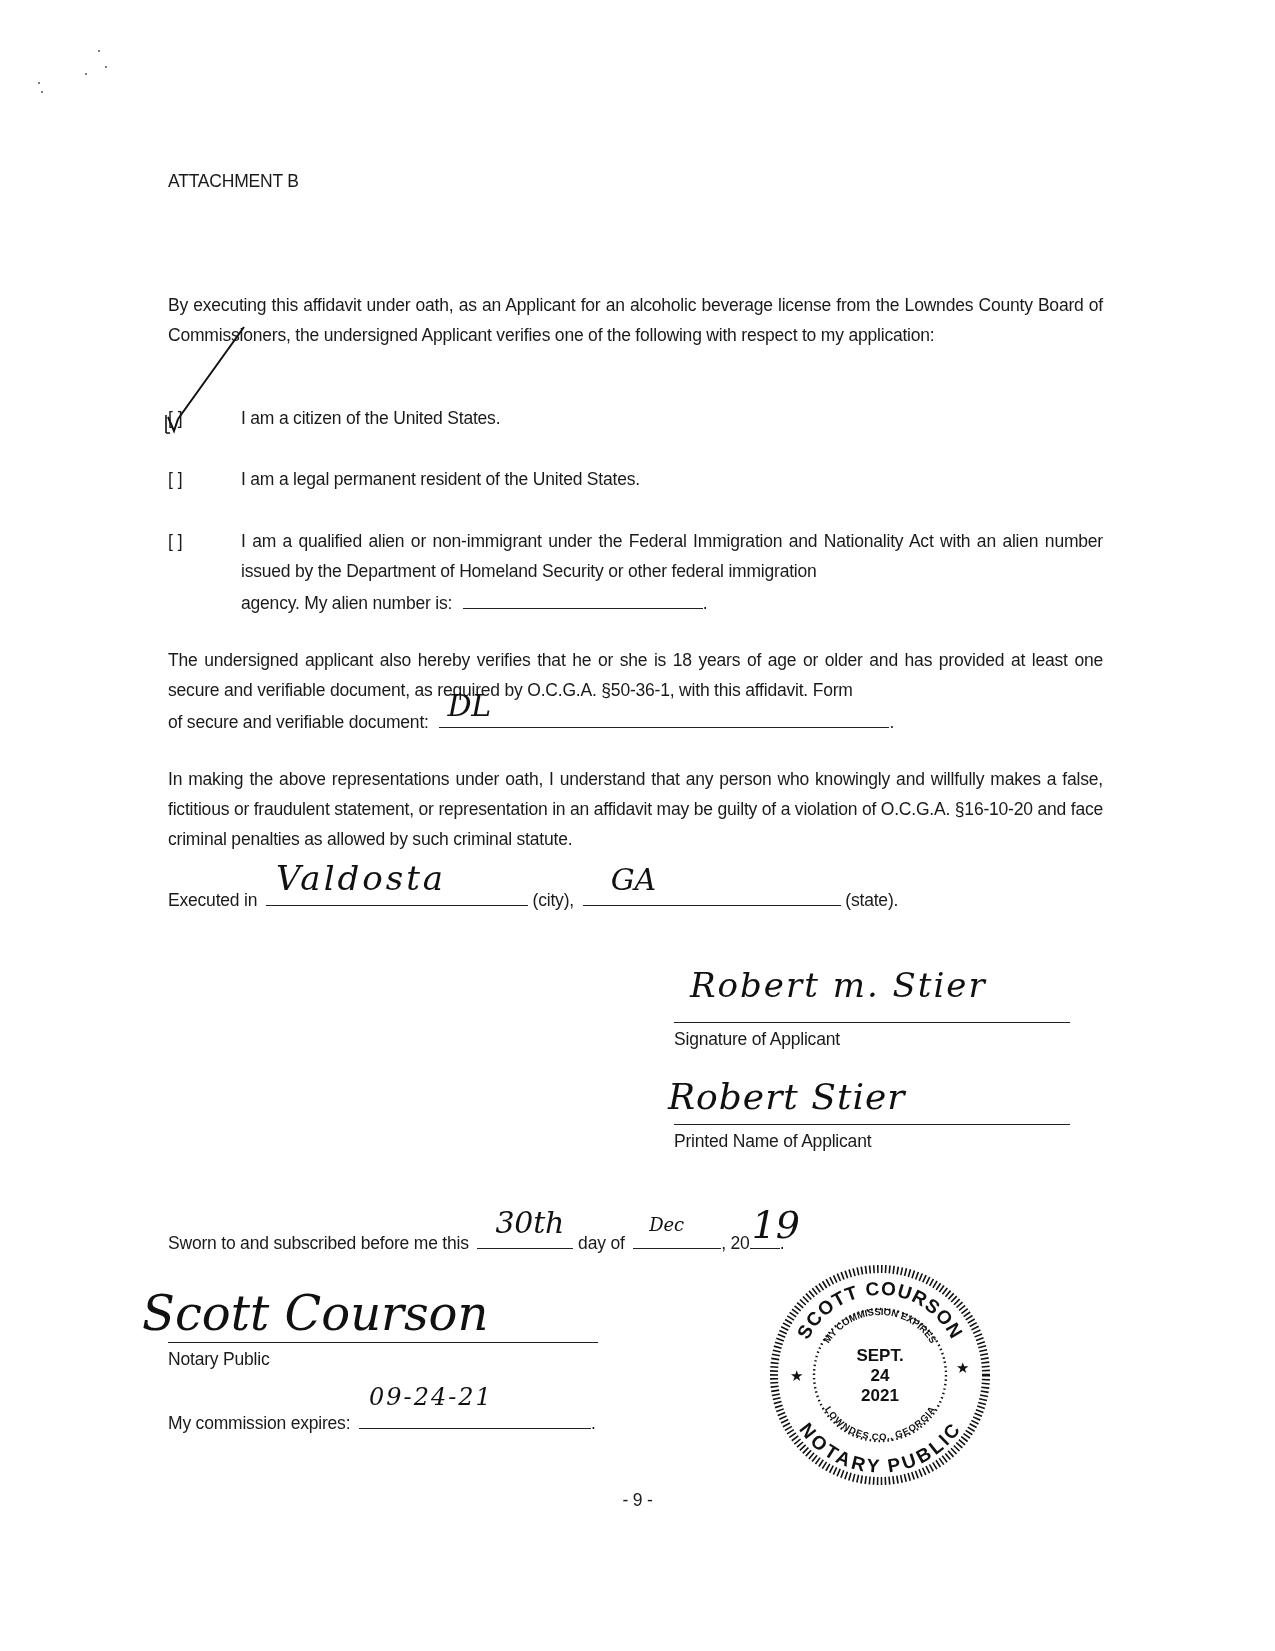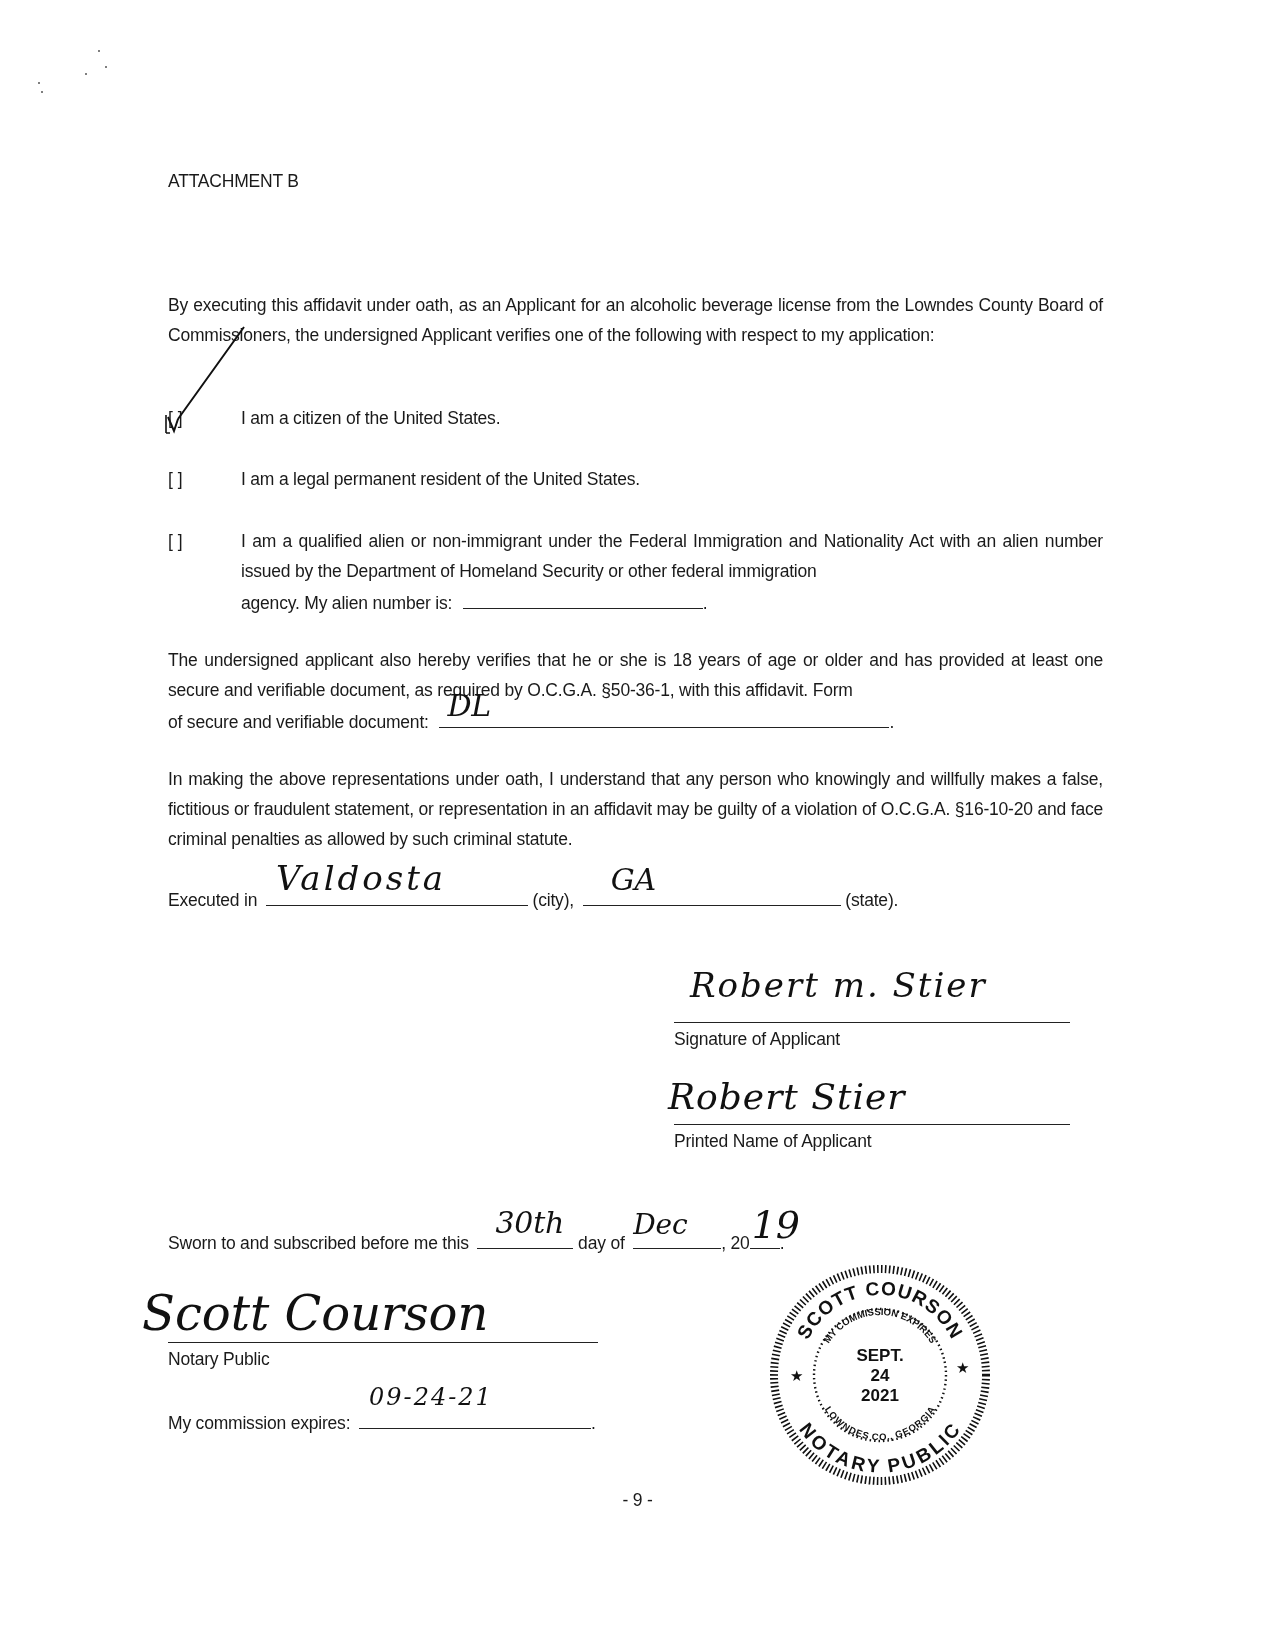--- a/index.html
+++ b/index.html
@@ -83,21 +83,21 @@
   <div class="line" style="left:674px;top:1124px;width:396px;"></div>
   <div class="txt" style="left:674px;top:1126px;">Printed Name of Applicant</div>
 
   <div class="txt" style="left:168px;top:1226px;">
     <span>Sworn to and subscribed before me this</span>
     <span class="blank" style="width:96px;margin-left:4px;">
       <span class="hand" style="left:18px;top:-18px;font-size:30px;">30th</span>
     </span>
     <span>day of</span>
     <span class="blank" style="width:88px;margin-left:4px;">
-      <span class="hand" style="left:0;top:-16px;font-size:28px;">Dec</span>
+      <span class="hand" style="left:16px;top:-16px;font-size:18px;">Dec</span>
     </span><span>, 20</span><span class="blank" style="width:30px;">
       <span class="hand" style="left:2px;top:-16px;font-size:38px;">19</span>
     </span><span>.</span>
   </div>
 
   <div class="hand" style="left:142px;top:1285px;font-size:48px;">Scott Courson</div>
   <div class="line" style="left:168px;top:1342px;width:430px;"></div>
   <div class="txt" style="left:168px;top:1344px;">Notary Public</div>
 
   <div class="txt" style="left:168px;top:1406px;">

